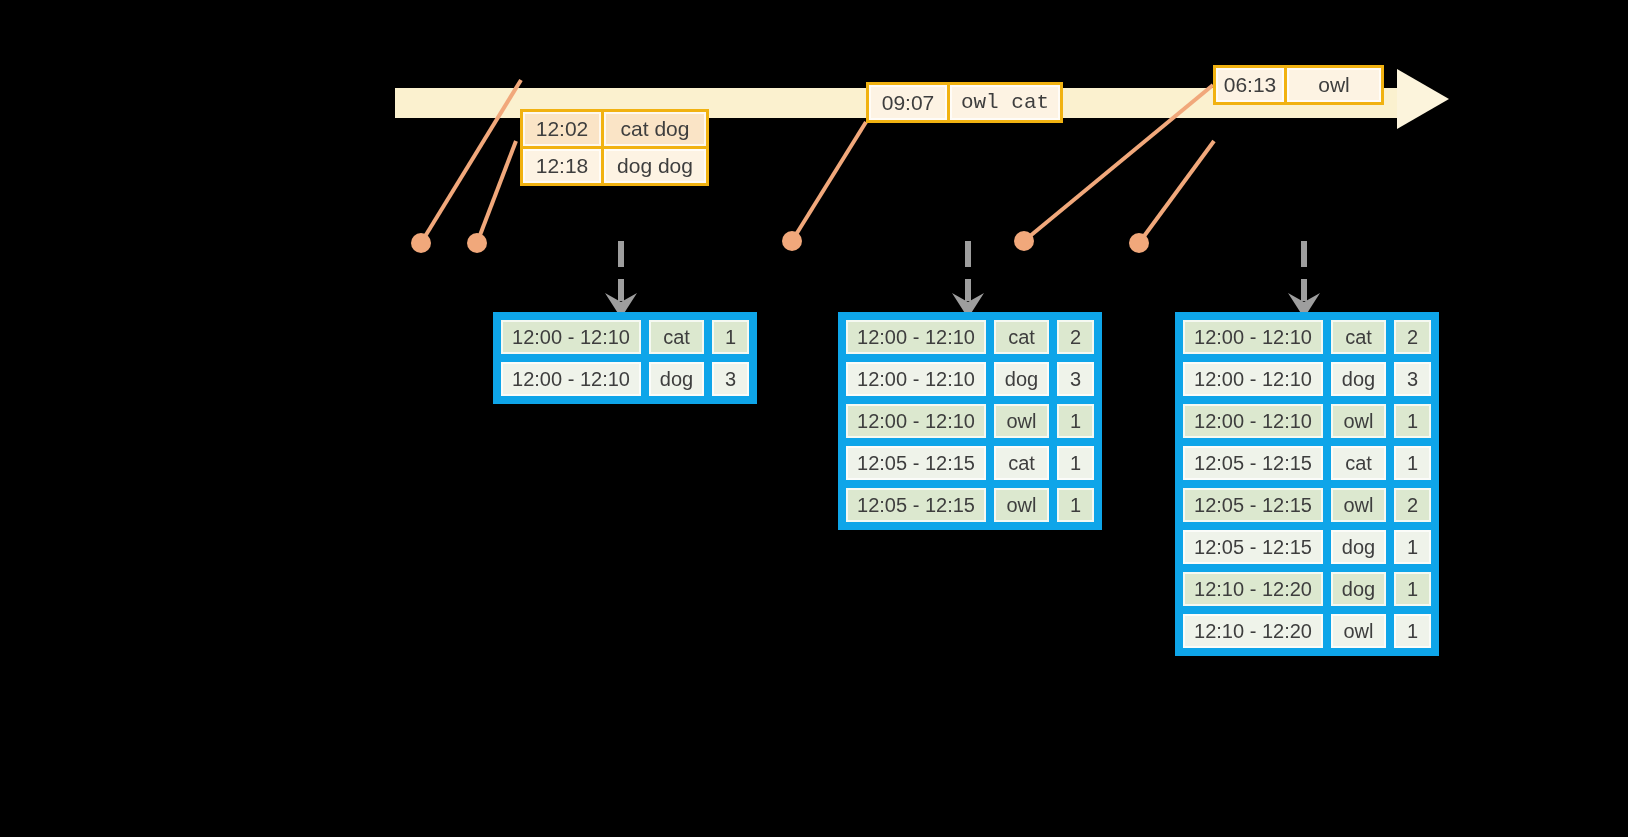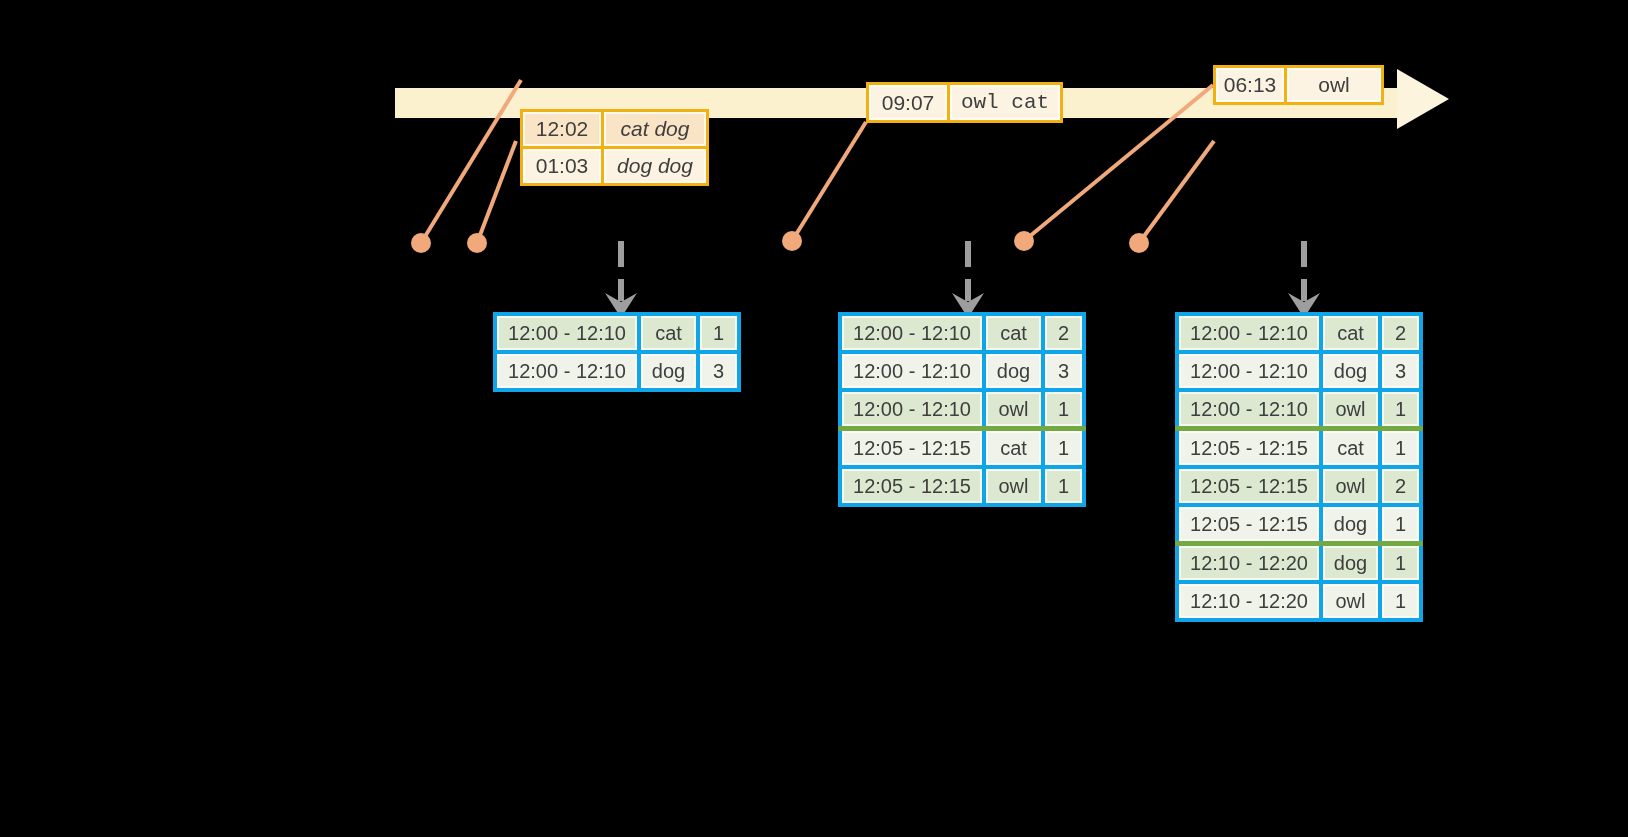--- a/index.html
+++ b/index.html
@@ -14,30 +14,30 @@
     color:#3E3E3E;text-align:center;vertical-align:middle;padding:0;
     box-shadow:inset 0 0 0 2px rgba(255,255,255,0.72);
     overflow:hidden;white-space:nowrap;
   }
 
   
   .itable td{border:3px solid #F1B211;font-size:21px;height:34px;}
   .itable tr.dark td{background:#FAE4C6;}
   .itable tr.light td{background:#FDF3E3;}
   #it1{left:520px;top:63px;margin-top:46px;}
-  #it1 td.c1{width:78px;} #it1 td.c2{width:102px;font-style:italic;}
+  #it1 td.c1{width:78px;} #it1 td.c2{width:102px;}
   #it2{left:866px;top:82px;}
   #it2 td{height:35px;}
   #it2 td.c1{width:78px;} #it2 td.c2{width:110px;font-family:Liberation Mono, monospace;}
   #it3{left:1213px;top:65px;}
   #it3 td.c1{width:68px;} #it3 td.c2{width:94px;}
 
   
   .rtable{border:4px solid #73A940;}
-  .rtable td{border:4px solid #0ea5e9;font-size:20px;height:34px;}
+  .rtable td{border:8px solid #0ea5e9;font-size:20px;height:34px;}
   .rtable tr.grp td{border-top:5px solid #73A940;}
   .rtable tr.dark td{background:#DCE8CF;}
   .rtable tr.light td{background:#EFF3EA;}
   .rtable td.c1{width:140px;} .rtable td.c2{width:55px;} .rtable td.c3{width:37px;}
   #rt1{left:493px;top:312px;}
   #rt2{left:838px;top:312px;}
   #rt3{left:1175px;top:312px;}
 </style>
 </head>
 <body>
@@ -74,21 +74,21 @@
     </g>
   </svg>
 
   <table id="it1" class="itable">
     <tbody>
         <tr class="dark">
       <td class="c1">12:02</td>
       <td class="c2">cat dog</td>
     </tr>
     <tr class="light">
-      <td class="c1">01:03</td>
+      <td class="c1">12:18</td>
       <td class="c2">dog dog</td>
     </tr>
   </tbody>
     </table>
 
   <table id="it2" class="itable">
     <tbody>
         <tr class="light">
       <td class="c1">09:07</td>
       <td class="c2">owl cat</td>

